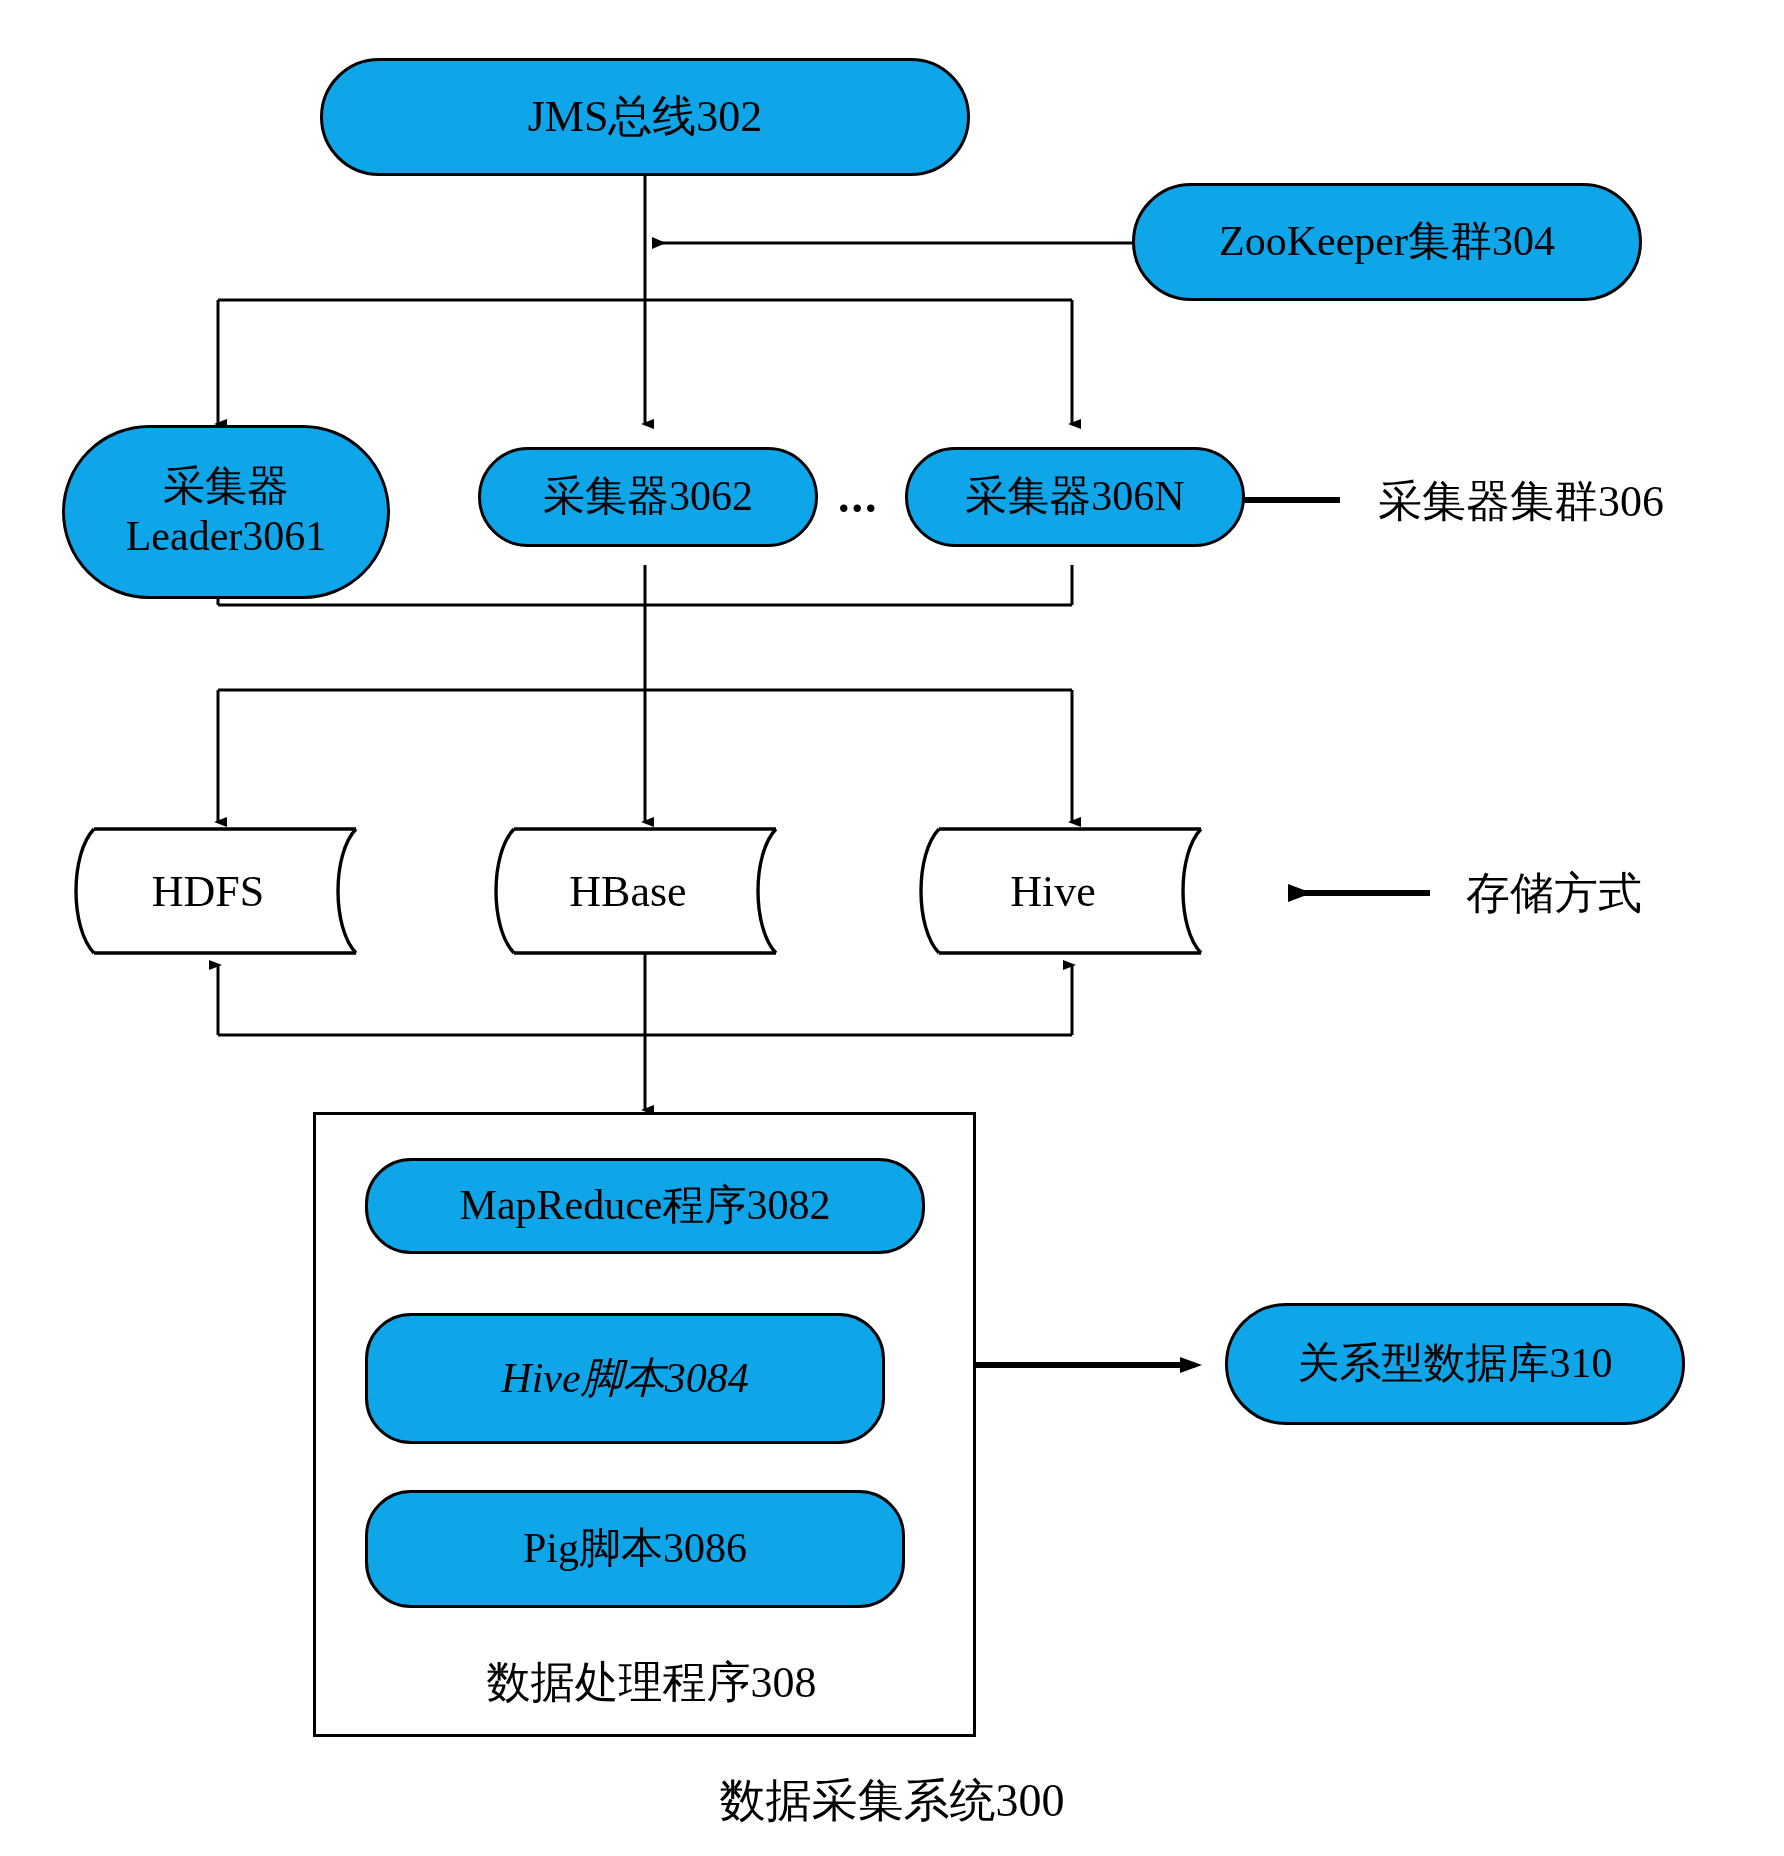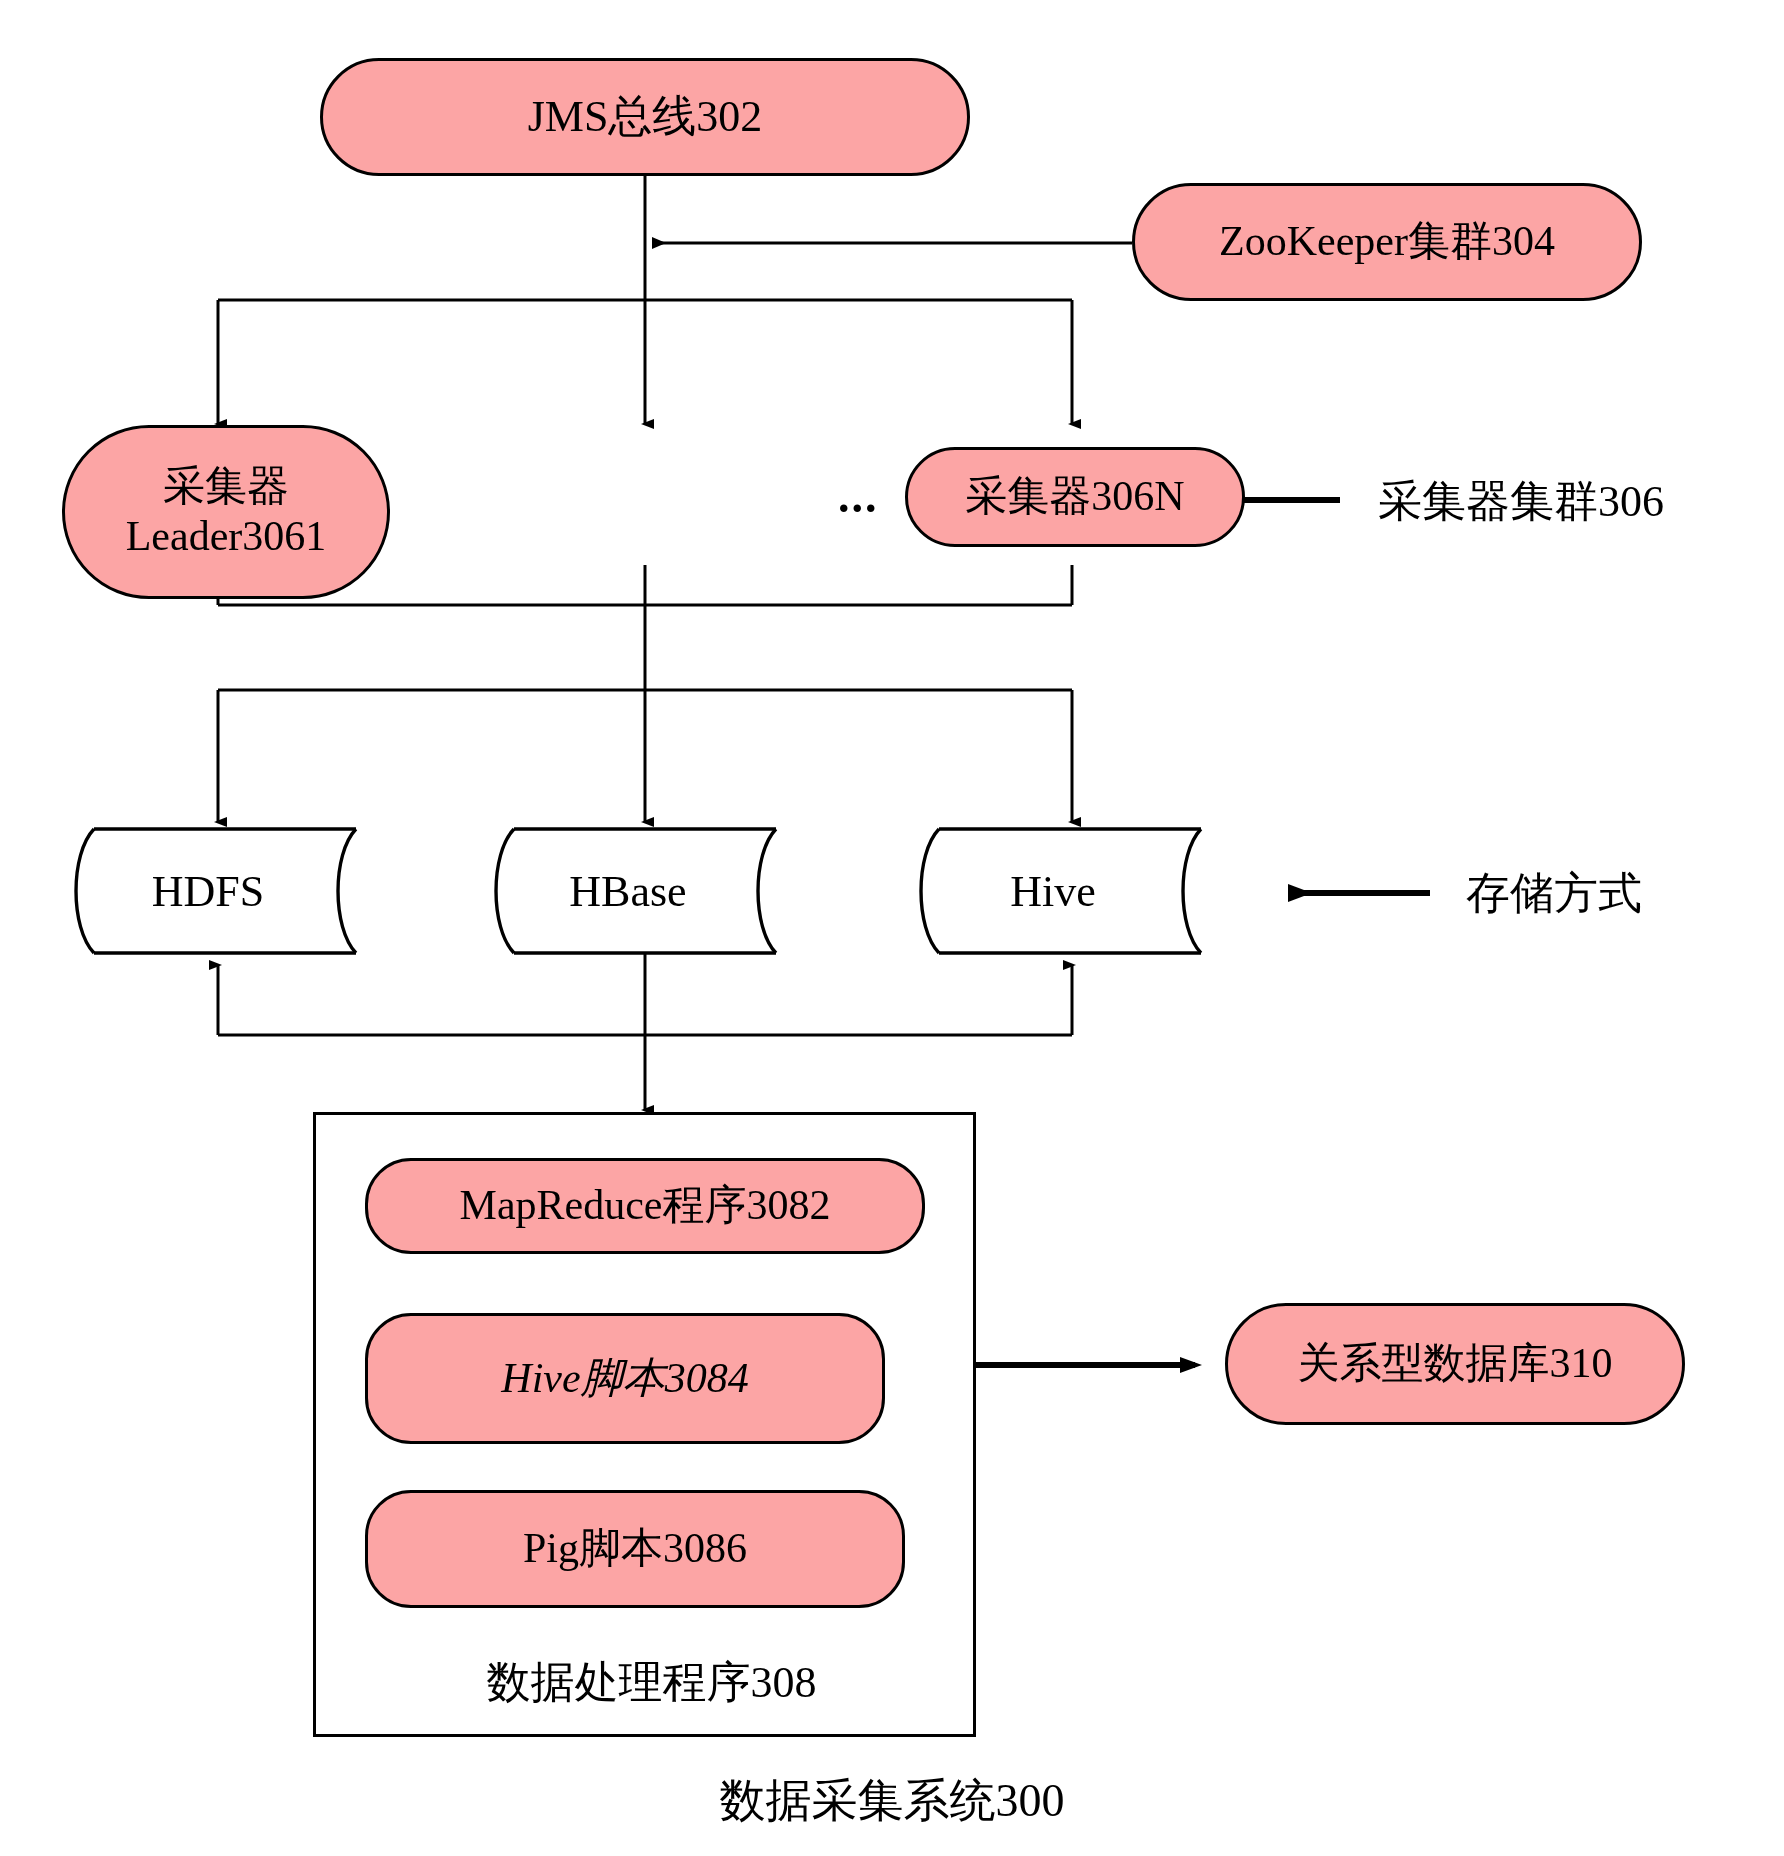--- a/index.html
+++ b/index.html
@@ -25,21 +25,21 @@
     pointer-events: none;
   }
   .node {
     position: absolute;
     box-sizing: border-box;
     display: flex;
     align-items: center;
     justify-content: center;
     text-align: center;
     border: 3px solid #000;
-    background: #fca5a5;
+    background: #0ea5e9;
     line-height: 1.18;
     z-index: 3;
   }
   .stadium {
     border-radius: 999px;
   }
   .rrect {
     border-radius: 46px;
   }
   .node span {
@@ -167,20 +167,23 @@
 
   <div class="node stadium" style="left:1132px; top:183px; width:510px; height:118px; font-size:42px;">
     <span>ZooKeeper集群304</span>
   </div>
 
   <div class="node stadium" style="left:62px; top:425px; width:328px; height:174px; font-size:42px; flex-direction:column;">
     <span>采集器</span>
     <span>Leader3061</span>
   </div>
 
+  <div class="node stadium" style="left:478px; top:447px; width:340px; height:100px; font-size:42px;">
+    <span>采集器3062</span>
+  </div>
 
   <div class="ellipsis" style="left:838px; top:470px; font-size:46px;">...</div>
 
   <div class="node stadium" style="left:905px; top:447px; width:340px; height:100px; font-size:42px;">
     <span>采集器306N</span>
   </div>
 
   <div class="freetext" style="left:1360px; top:470px; width:420px; height:62px; font-size:44px;">采集器集群306</div>
 
   <div class="cylinder" style="left:60px; top:826px; width:330px; height:130px;">

